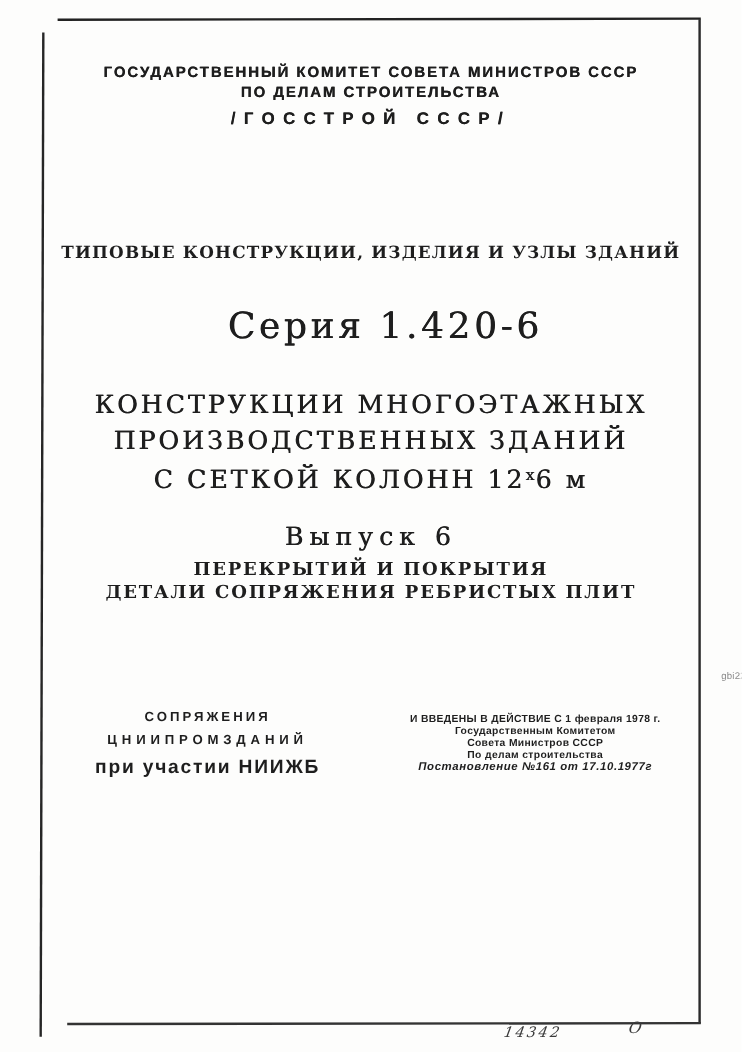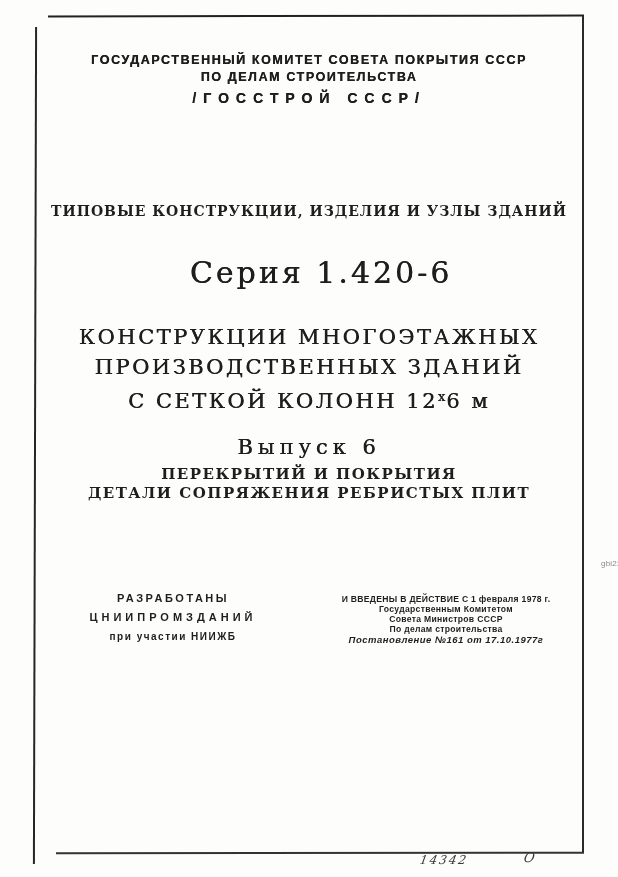--- a/index.html
+++ b/index.html
@@ -53,21 +53,21 @@
   .issue-title { font-size: 21px; letter-spacing: 5px; text-shadow: 0.4px 0 0 #1e1e1e; }
   .issue-sub { margin-top: 6px; }
   .issue-sub-line { font-size: 15px; font-weight: 700; letter-spacing: 1.5px; line-height: 19px; }
 
   .developed {
     position: absolute; left: 66px; top: 592px; width: 214px; text-align: center;
     font-weight: 700;
   }
   .developed-line1 { font-size: 11px; letter-spacing: 2.5px; }
   .developed-line2 { font-size: 11px; letter-spacing: 4px; margin-top: 7px; }
-  .developed-line3 { font-size: 10px; letter-spacing: 1.5px; margin-top: 8px; }
+  .developed-line3 { font-size: 16px; letter-spacing: 1.5px; margin-top: 8px; }
 
   .approved {
     position: absolute; left: 324px; top: 594px; width: 244px; text-align: center;
     font-weight: 700;
   }
   .approved-line1 { font-size: 10.5px; letter-spacing: 2.5px; margin-bottom: 4px; }
   .approved-line  { font-size: 8.6px; line-height: 10px; letter-spacing: 0.3px; }
   .approved-line6 { font-size: 9.5px; line-height: 11px; font-style: italic; letter-spacing: 0.5px; }
 
   .watermark {
@@ -91,21 +91,21 @@
 <body>
 
 <div class="page">
 
   <div class="frame-top"></div>
   <div class="frame-right"></div>
   <div class="frame-left"></div>
   <div class="frame-bottom"></div>
 
   <div class="centered-block header">
-    <div class="header-line1">ГОСУДАРСТВЕННЫЙ КОМИТЕТ СОВЕТА ПОКРЫТИЯ СССР</div>
+    <div class="header-line1">ГОСУДАРСТВЕННЫЙ КОМИТЕТ СОВЕТА МИНИСТРОВ СССР</div>
     <div class="header-line2">ПО ДЕЛАМ СТРОИТЕЛЬСТВА</div>
     <div class="header-line3">/ГОССТРОЙ СССР/</div>
   </div>
 
   <div class="centered-block kicker">
     <div class="kicker-line">ТИПОВЫЕ КОНСТРУКЦИИ, ИЗДЕЛИЯ И УЗЛЫ ЗДАНИЙ</div>
   </div>
 
   <div class="centered-block series">
     <div class="series-title">Серия 1.420-6</div>
@@ -119,21 +119,21 @@
 
   <div class="centered-block issue">
     <div class="issue-title">Выпуск 6</div>
     <div class="issue-sub">
       <div class="issue-sub-line">ПЕРЕКРЫТИЙ И ПОКРЫТИЯ</div>
       <div class="issue-sub-line">ДЕТАЛИ  СОПРЯЖЕНИЯ РЕБРИСТЫХ ПЛИТ</div>
     </div>
   </div>
 
   <div class="developed">
-    <div class="developed-line1">РАЗРАБОТАНЫ</div>
+    <div class="developed-line1">СОПРЯЖЕНИЯ</div>
     <div class="developed-line2">ЦНИИПРОМЗДАНИЙ</div>
     <div class="developed-line3">при участии НИИЖБ</div>
   </div>
 
   <div class="approved">
     <div class="approved-line">И ВВЕДЕНЫ В ДЕЙСТВИЕ С 1 февраля 1978 г.</div>
     <div class="approved-line">Государственным Комитетом</div>
     <div class="approved-line">Совета Министров СССР</div>
     <div class="approved-line">По делам строительства</div>
     <div class="approved-line6">Постановление №161 от 17.10.1977г</div>

